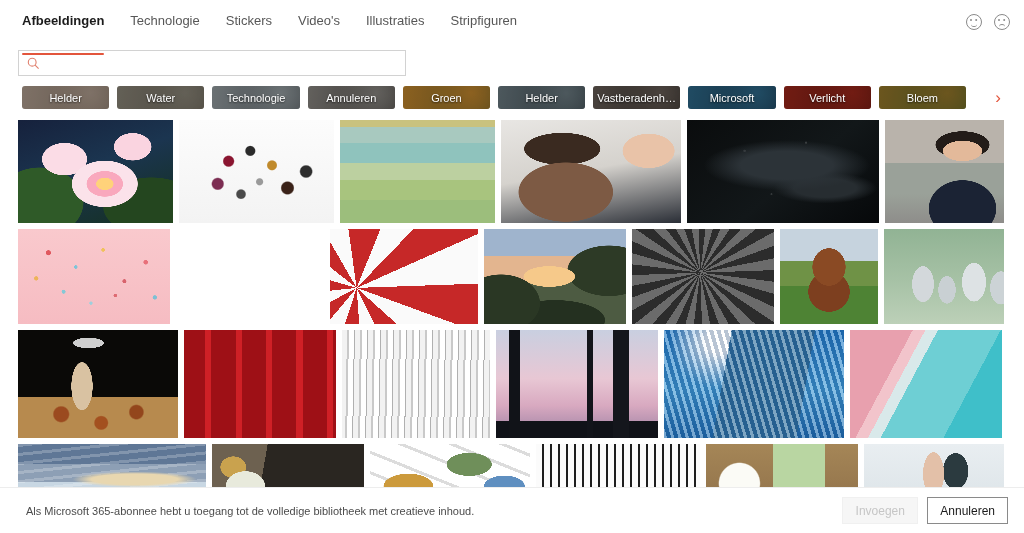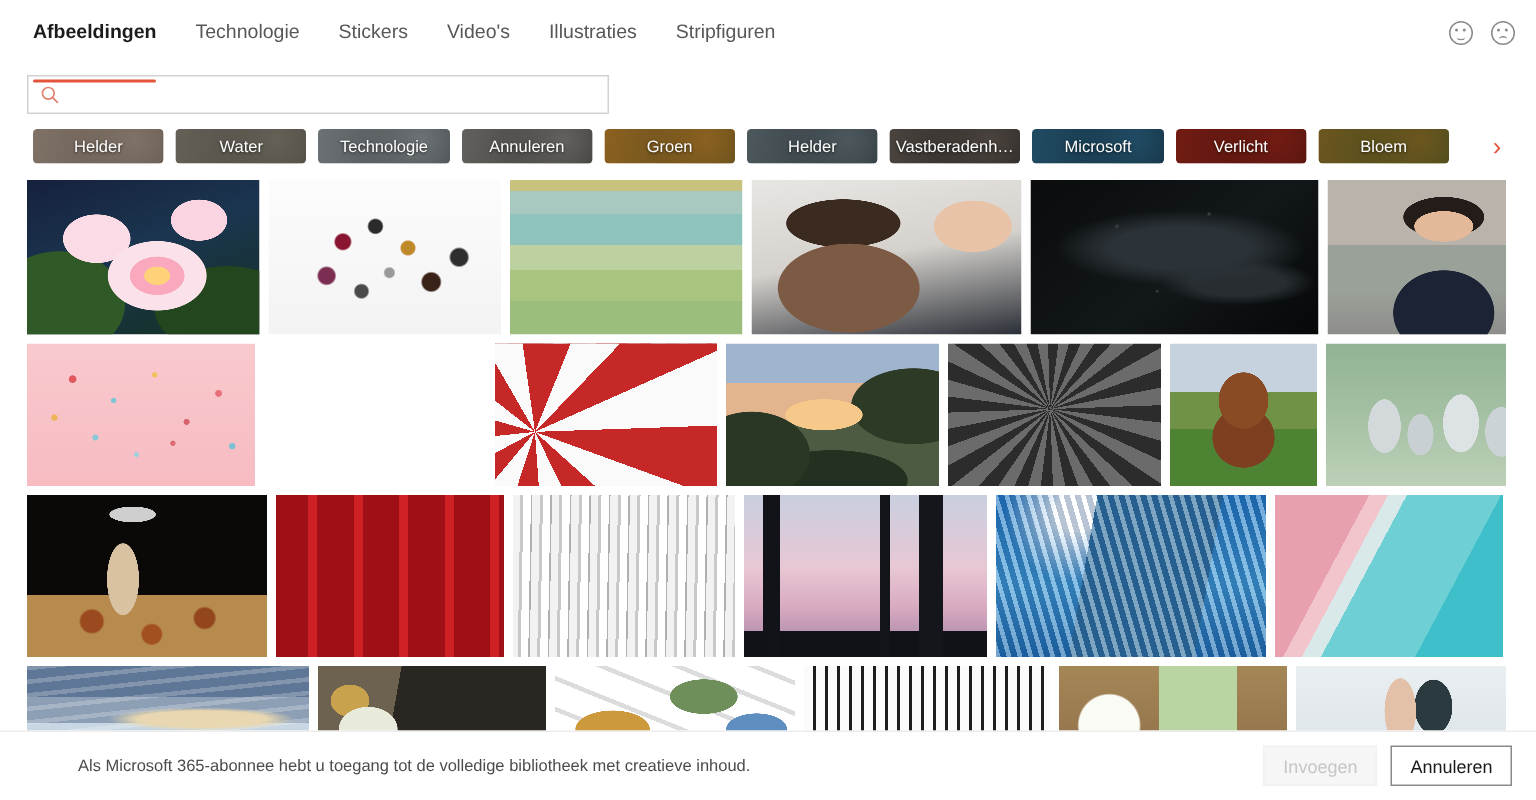--- a/index.html
+++ b/index.html
@@ -178,21 +178,20 @@
     border-top: 1px solid #ededed;
     display: flex;
     align-items: center;
     padding: 0 16px 0 26px;
     background: #fff;
   }
   .footnote {
     font-size: 11px;
     color: #4b4b4b;
     flex: 1;
-    margin-left: 26px;
   }
   .btn {
     height: 27px;
     min-width: 76px;
     font-size: 12px;
     font-family: "Liberation Sans", sans-serif;
     background: #fff;
     border: 1px solid #8a8a8a;
     color: #1b1b1b;
     margin-left: 9px;

